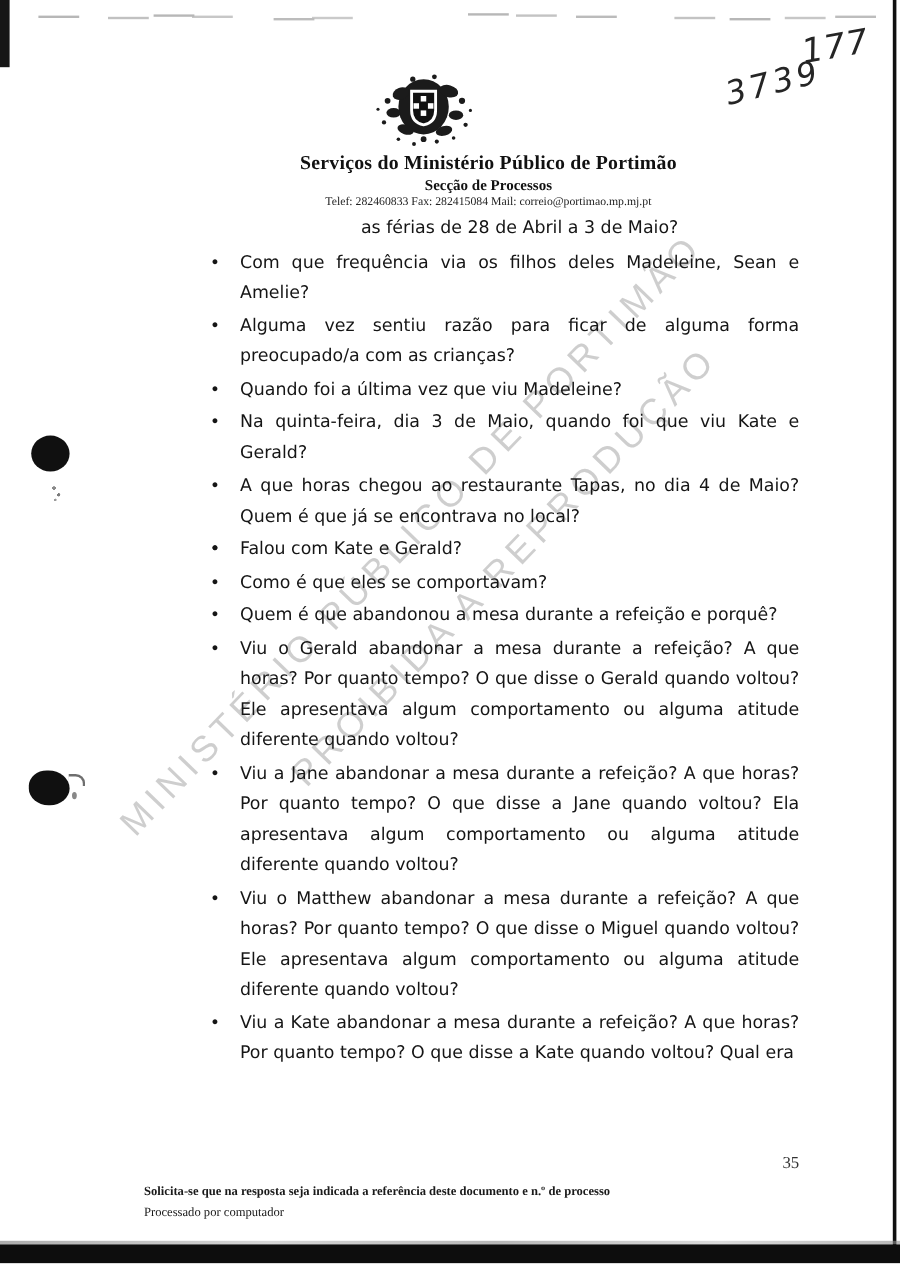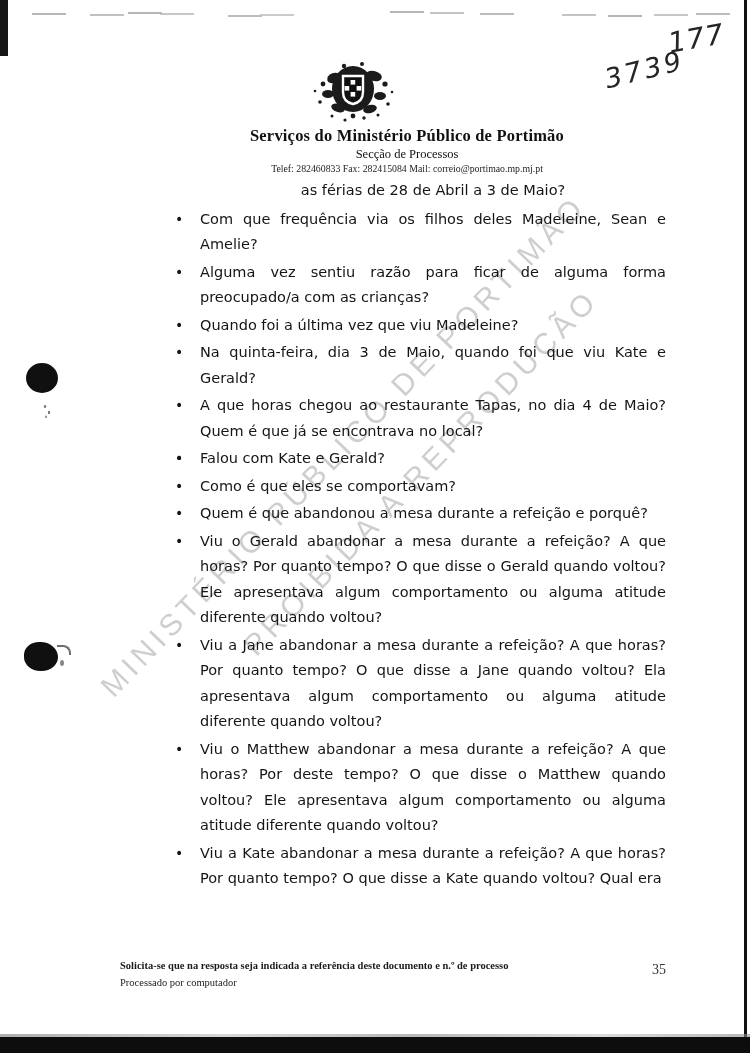--- a/index.html
+++ b/index.html
@@ -88,21 +88,21 @@
     z-index: 0;
     white-space: nowrap;
   }
   .watermark .wm2 { padding-left: 70px; }
 
   
   .header { position: relative; z-index: 1; padding-top: 58px; text-align: center; }
   .crest { display: block; margin: 0 auto; width: 126px; height: 66px; margin-left: 290px; }
   .header-text { width: 470px; margin: 2px auto 0 172px; text-align: center; font-family: "Liberation Serif", serif; }
   .h-title { font-size: 16.5px; font-weight: bold; letter-spacing: .2px; color: #111; }
-  .h-subtitle { font-size: 12.5px; font-weight: normal; margin-top: 1px; color: #111; }
+  .h-subtitle { font-size: 12.5px; font-weight: bold; margin-top: 1px; color: #111; }
   .h-address { font-size: 9.8px; margin-top: 2px; color: #222; }
   .h-contact { font-size: 9.8px; margin-top: 1px; color: #222; }
 
   
   .content {
     position: relative; z-index: 1;
     padding: 4px 84px 0 200px;
     font-size: 14.5px;
     line-height: 25.5px;
     color: #151515;
@@ -114,21 +114,21 @@
     margin-bottom: 2px;
     text-align: justify;
   }
   ul.questions .dot {
     position: absolute; left: -25px; top: 0;
     font-size: 14px;
   }
 
   
   .footer {
-    position: absolute; left: 120px; top: 960px; z-index: 1;
+    position: absolute; left: 120px; top: 988px; z-index: 1;
     font-family: "Liberation Serif", serif; color: #1a1a1a;
   }
   .f-note { font-size: 10.5px; font-weight: bold; }
   .f-processed { font-size: 10.5px; margin-top: 6px; }
   .page-number {
     position: absolute; left: 652px; top: 962px;
     font-family: "Liberation Serif", serif; font-size: 14px; color: #333;
   }
 </style>
 </head>
@@ -248,21 +248,21 @@
           <span class="q">Viu o Gerald abandonar a mesa durante a refeição? A que horas? Por quanto tempo? O que disse o Gerald quando voltou? Ele apresentava algum comportamento ou alguma atitude diferente quando voltou?</span>
         </li>
 
         <li>
           <span class="dot">•</span>
           <span class="q">Viu a Jane abandonar a mesa durante a refeição? A que horas? Por quanto tempo? O que disse a Jane quando voltou? Ela apresentava algum comportamento ou alguma atitude diferente quando voltou?</span>
         </li>
 
         <li>
           <span class="dot">•</span>
-          <span class="q">Viu o Matthew abandonar a mesa durante a refeição? A que horas? Por deste tempo? O que disse o Matthew quando voltou? Ele apresentava algum comportamento ou alguma atitude diferente quando voltou?</span>
+          <span class="q">Viu o Matthew abandonar a mesa durante a refeição? A que horas? Por quanto tempo? O que disse o Miguel quando voltou? Ele apresentava algum comportamento ou alguma atitude diferente quando voltou?</span>
         </li>
 
         <li>
           <span class="dot">•</span>
           <span class="q">Viu a Kate abandonar a mesa durante a refeição? A que horas? Por quanto tempo? O que disse a Kate quando voltou? Qual era</span>
         </li>
       </ul>
   </div>
 
   <div class="footer">

